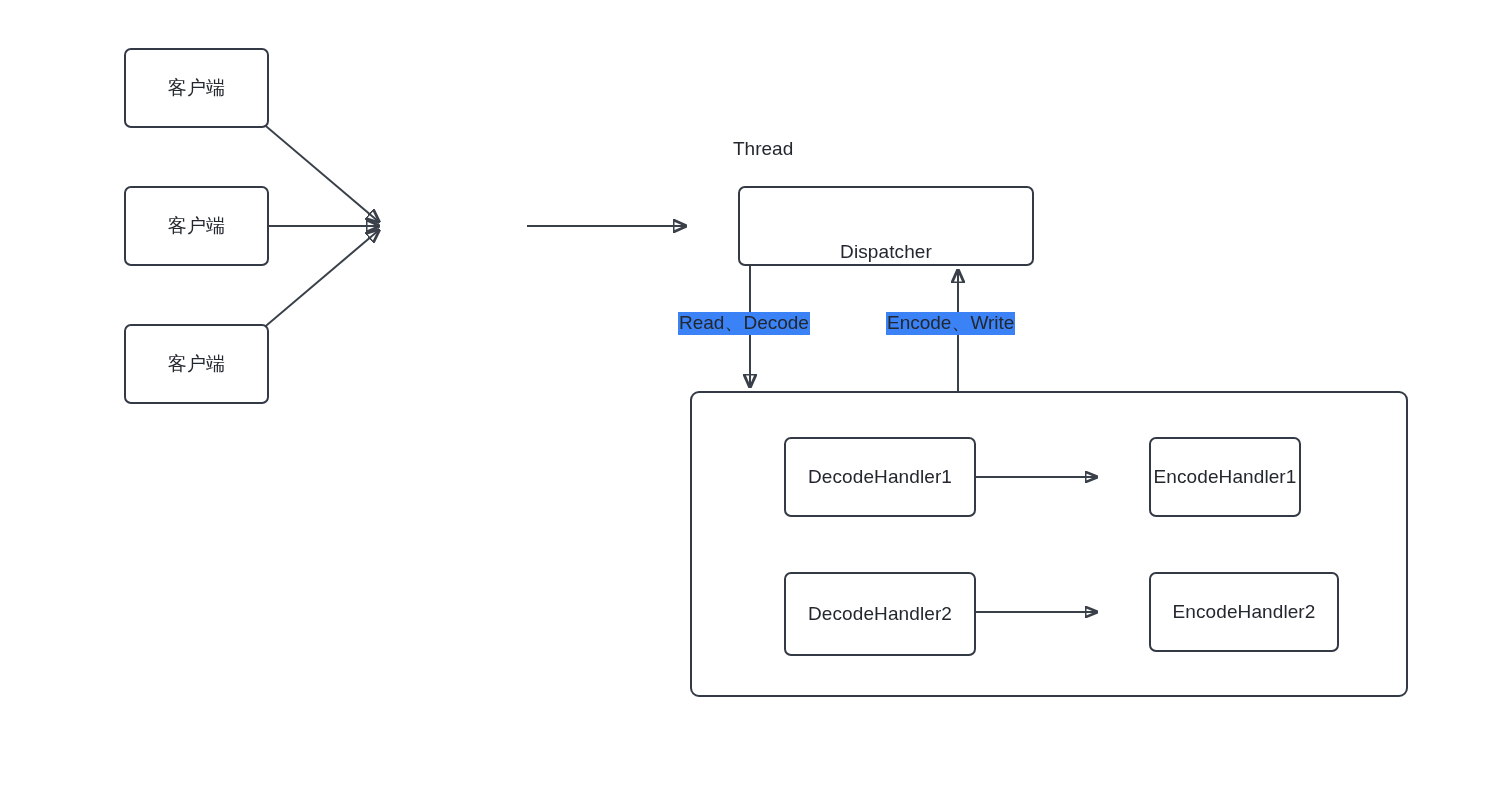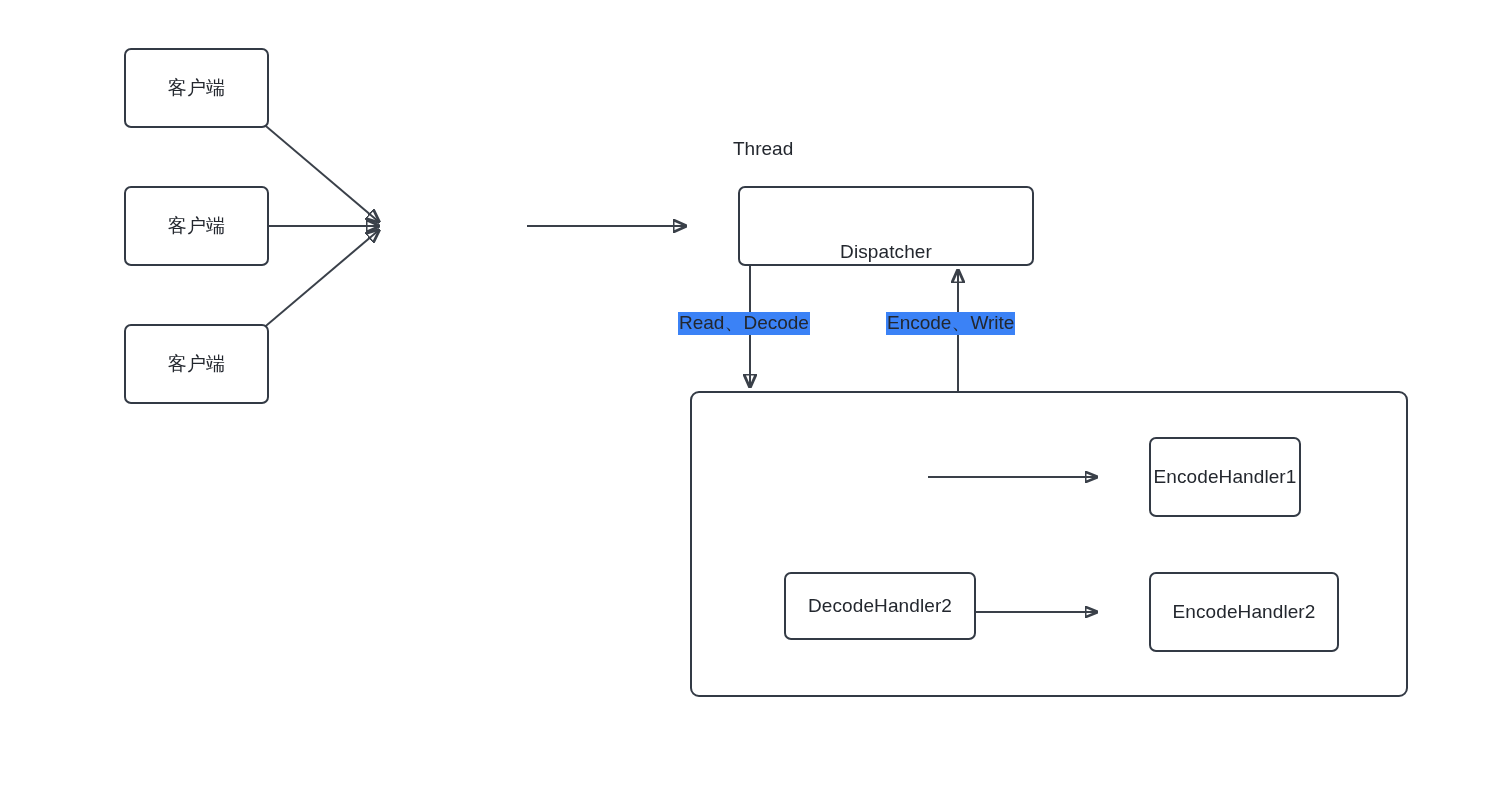--- a/index.html
+++ b/index.html
@@ -127,26 +127,29 @@
   <div class="node" style="left:690px; top:186px; width:296px; height:80px;align-items:flex-end;">
     <span>Dispatcher</span>
   </div>
 
   <div class="edge-label" style="left:678px; top:312px;">Read、Decode</div>
 
   <div class="edge-label" style="left:886px; top:312px;">Encode、Write</div>
 
   <div class="group-box" style="left:690px; top:391px; width:718px; height:306px;"></div>
 
+  <div class="node" style="left:736px; top:437px; width:192px; height:80px;">
+    <span>DecodeHandler1</span>
+  </div>
 
   <div class="node" style="left:1101px; top:437px; width:152px; height:80px;">
     <span>EncodeHandler1</span>
   </div>
 
-  <div class="node" style="left:736px; top:572px; width:192px; height:68px;">
+  <div class="node" style="left:736px; top:572px; width:192px; height:84px;">
     <span>DecodeHandler2</span>
   </div>
 
   <div class="node" style="left:1101px; top:572px; width:190px; height:80px;">
     <span>EncodeHandler2</span>
   </div>
 
 </div>
 
 </body></html>

